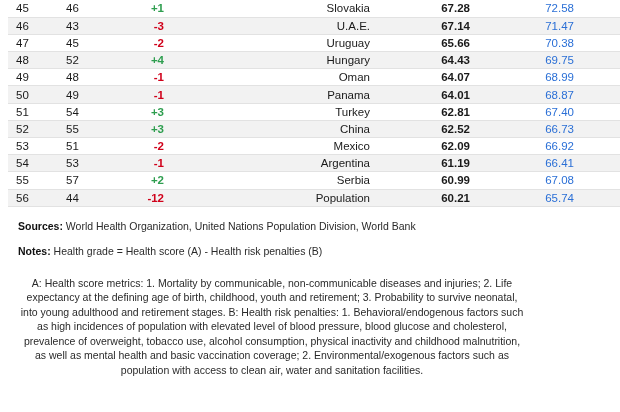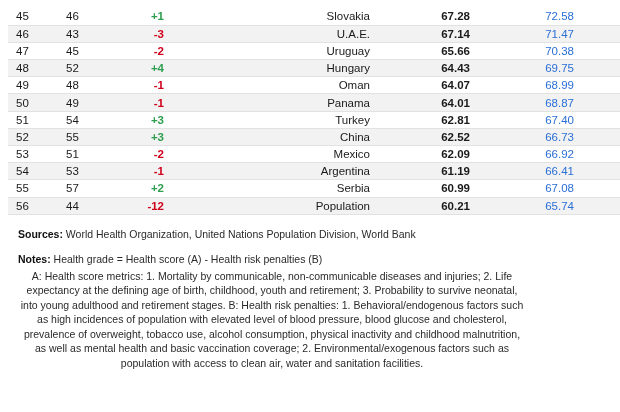--- a/index.html
+++ b/index.html
@@ -11,21 +11,21 @@
     height: 412px;
     background: #ffffff;
     font-family: "Liberation Sans", sans-serif;
     font-size: 11px;
     color: #1a1a1a;
     overflow: hidden;
   }
   .wrap {
     width: 544px;
     box-sizing: border-box;
-    padding: 8px 8px;
+    padding: 0 8px;
   }
   table.rank-table {
     width: 604px;
     border-collapse: collapse;
     table-layout: fixed;
   }
   table.rank-table tr {
     height: 17.2px;
   }
   table.rank-table tr.odd {
@@ -58,21 +58,21 @@
     color: #2a2a2a;
   }
   .notes-area .lead {
     font-weight: bold;
     color: #111111;
   }
   .sources-line {
     margin-bottom: 11px;
   }
   .notes-line {
-    margin-bottom: 2px;
+    margin-bottom: 17px;
   }
   .note-par {
     margin: 0;
     text-align: center;
   }
   .brand {
     text-align: right;
     font-weight: bold;
     font-size: 13px;
     color: #111111;

